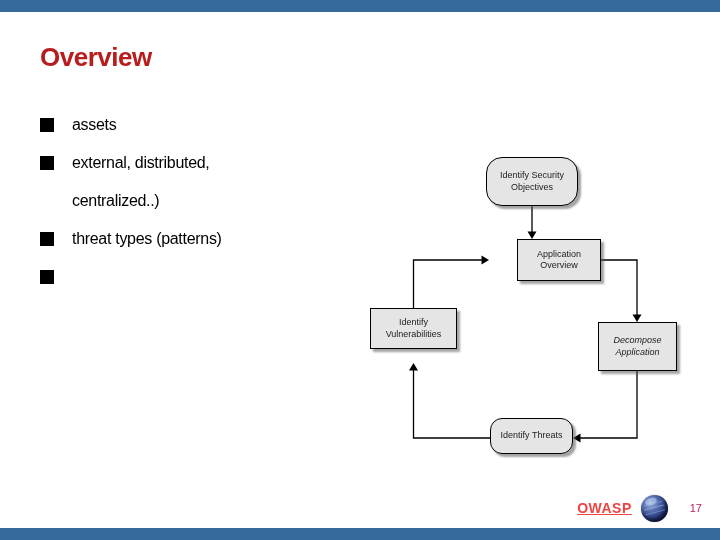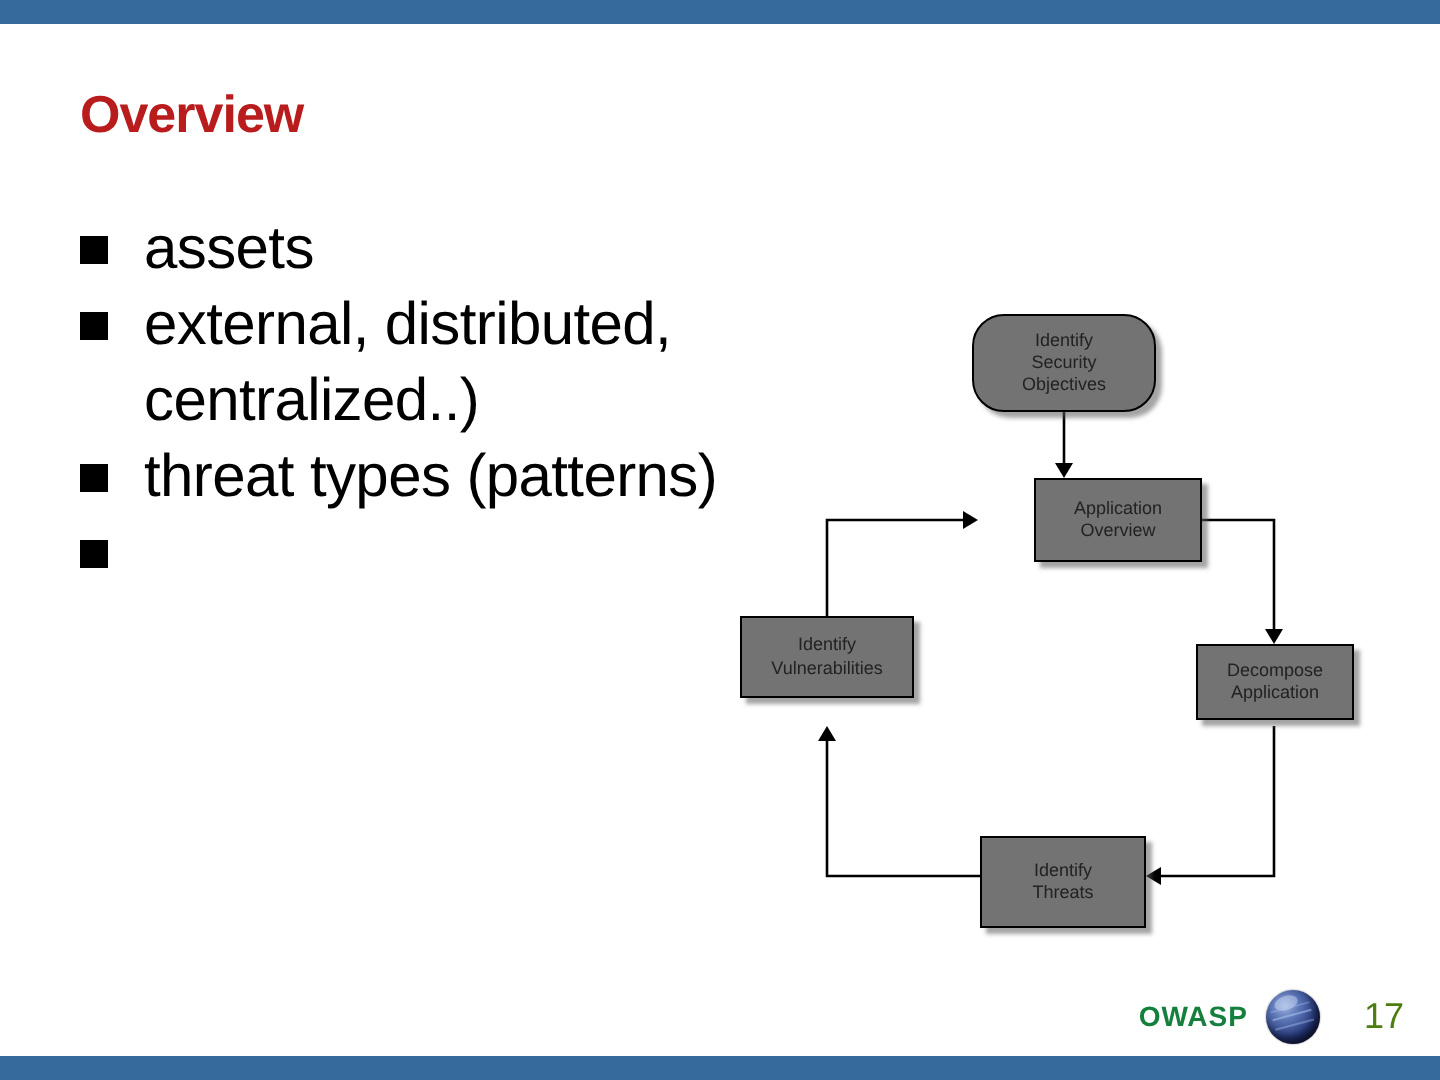--- a/index.html
+++ b/index.html
@@ -27,60 +27,61 @@
     letter-spacing: -0.5px;
   }
 
   .bullet-list {
     position: absolute; left: 40px; top: 106px; width: 330px;
     list-style: none;
   }
   .bullet-item {
     position: relative;
     padding-left: 32px;
-    font-size: 30px; color: #000;
+    font-size: 16px; color: #000;
     line-height: 38px;
     letter-spacing: -0.3px;
   }
   .bullet-item .square {
     position: absolute; left: 0; top: 12px;
     width: 14px; height: 14px; background: #000;
   }
   .bullet-item .line { display: block; }
 
   .diagram {
     position: absolute; left: 360px; top: 145px; width: 320px; height: 330px;
     background: #fff;
   }
   .flow-svg { position: absolute; left: 0; top: 0; }
   .node {
     position: absolute;
-    background: #737373;
+    background: #e5e5e5;
     border: 1.5px solid #000;
     box-shadow: 3px 3px 2px rgba(90,90,90,0.55);
     display: flex; align-items: center; justify-content: center;
     text-align: center;
     font-size: 9px; line-height: 1.25; color: #222;
-    padding: 18px;
+    padding: 0;
   }
   .node.rounded { border-radius: 16px; }
   .node-iso { left: 126px; top: 12px;  width: 92px; height: 49px; }
   .node-ao  { left: 129px; top: 94px;  width: 84px; height: 42px; margin-left: 28px; }
-  .node-da  { left: 238px; top: 177px; width: 79px; height: 35px; }
+  .node-da  { left: 238px; top: 177px; width: 79px; height: 49px; font-style: italic; }
   .node-iv  { left: 10px;  top: 163px; width: 87px; height: 41px; }
-  .node-it  { left: 130px; top: 273px; width: 83px; height: 46px; }
+  .node-it  { left: 130px; top: 273px; width: 83px; height: 36px; border-radius: 12px; }
 
   .footer {
     position: absolute; right: 18px; bottom: 18px; height: 28px;
     display: flex; align-items: center;
   }
   .owasp-brand {
-    font-size: 14px; font-weight: 700; color: #15803d;
+    font-size: 14px; font-weight: 700; color: #ef4444;
     letter-spacing: 0.5px;
     margin-right: 9px;
+    text-decoration: underline;
   }
   .globe {
     width: 27px; height: 27px; border-radius: 50%;
     background: radial-gradient(circle at 35% 30%, #9db2dd 0%, #5a74b4 28%, #27397e 62%, #0c1340 100%);
     box-shadow: inset -2px -3px 4px rgba(0,0,0,0.6), 0 0 1px rgba(0,0,0,0.5);
     position: relative;
     margin-right: 22px;
   }
   .globe::before {
     content: "";
@@ -91,21 +92,21 @@
   }
   .globe::after {
     content: "";
     position: absolute; left: 3px; top: 12px;
     width: 20px; height: 1px;
     background: rgba(170,195,240,0.55);
     box-shadow: 0 5px 0 rgba(170,195,240,0.4), 0 -4px 0 rgba(170,195,240,0.35);
     transform: rotate(-15deg);
   }
   .page-number {
-    font-size: 18px; color: #4d7c0f;
+    font-size: 11px; color: #be185d;
   }
 </style>
 </head>
 <body>
 
 <div class="slide">
 
   <div class="top-bar"></div>
 
   <h1 class="title">Overview</h1>

